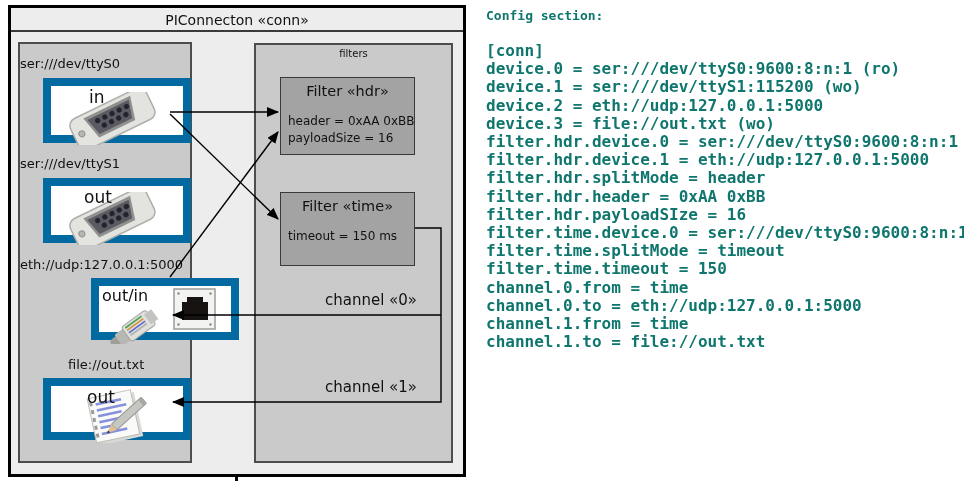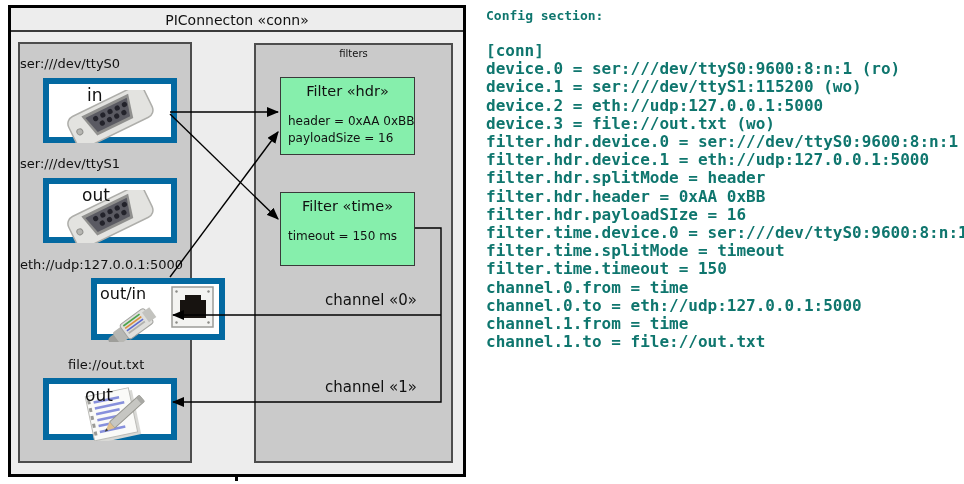--- a/index.html
+++ b/index.html
@@ -29,22 +29,22 @@
   .devices-box  { left:18px;  top:42px; width:174px; height:421px; }
   .filters-box  { left:254px; top:43px; width:199px; height:420px; }
 
   .dev-label {
     position:absolute; left:0; width:100%; text-align:left;
     font-size:13px; white-space:nowrap;
   }
   .lbl0 { top:12px; } .lbl1 { top:112px; } .lbl2 { top:213px; } .lbl3 { top:313px;padding-left:48px; }
 
   .dev-box {
-    position:absolute; left:23px; width:134px;
-    background:#fff; border:6px solid #0369a1;
+    position:absolute; left:23px; width:148px;
+    background:#fff; border:8px solid #0369a1;
   }
   .box0 { top:34px;  height:65px; }
   .box1 { top:134px; height:65px; }
   .box2 { top:234px; height:62px;margin-left:48px; }
   .box3 { top:334px; height:62px; }
 
   .dir { position:absolute; font-size:17px; line-height:1.1; white-space:nowrap; }
   .box0 .dir { left:38px; top:2px; }
   .box1 .dir { left:33px; top:2px; }
   .box2 .dir { left:3px;  top:1px; font-size:16px; }
@@ -53,21 +53,21 @@
   .dev-icon { position:absolute; }
   .box0 .dev-icon, .box1 .dev-icon { left:4px; top:6px; width:114px; height:53px; }
   .box2 .dev-icon { left:1px; top:2px; width:120px; height:56px; }
   .box3 .dev-icon { left:12px; top:3px; width:106px; height:54px; }
 
   .filters-title {
     position:absolute; top:3px; left:0; width:100%; text-align:center; font-size:10px;
   }
   .filter-box {
     position:absolute; left:24px; width:135px;
-    background:#86efac; border:1.5px solid #3a3a3a;
+    background:#a3a3a3; border:1.5px solid #3a3a3a;
   }
   .filter-hdr  { top:32px;  height:78px; }
   .filter-time { top:147px; height:74px; }
   .filter-title { margin-top:5px; text-align:center; font-size:14.5px; white-space:nowrap; }
   .filter-attrs {
     position:absolute; left:7px; top:35px;
     font-size:12px; line-height:16.5px; white-space:pre;
   }
   .ch-label { position:absolute; right:34px; font-size:15px; white-space:nowrap; }
   .ch0 { top:246px; } .ch1 { top:333px; }

